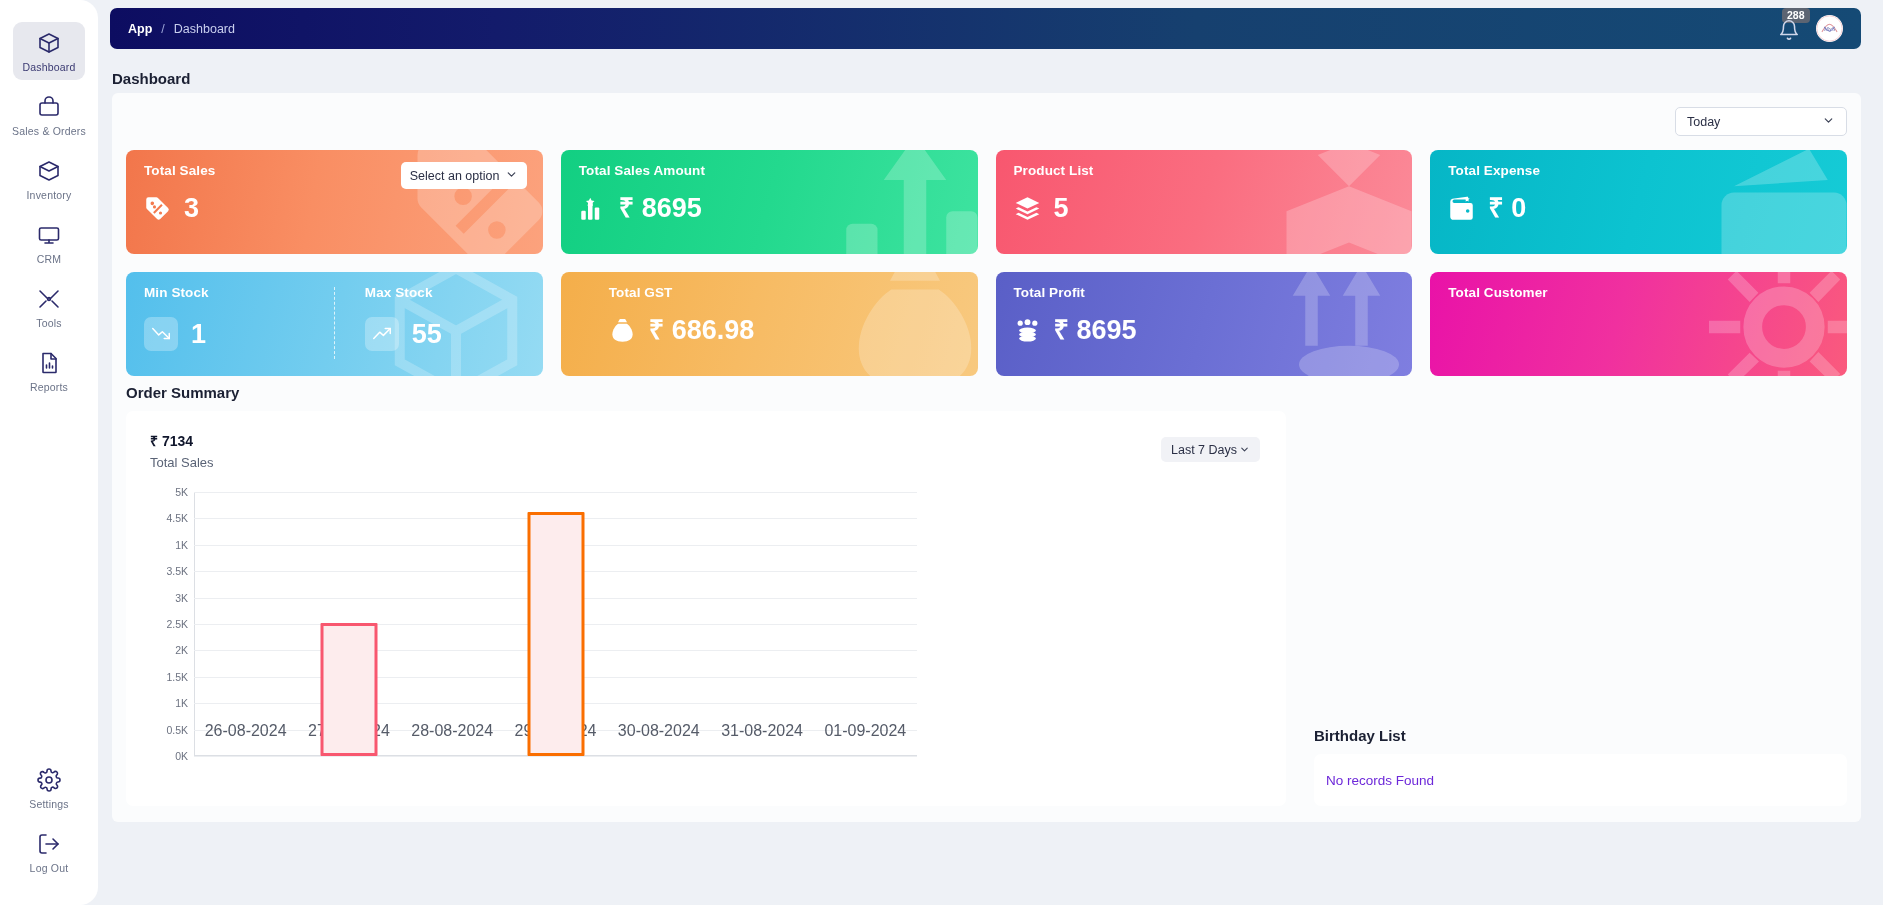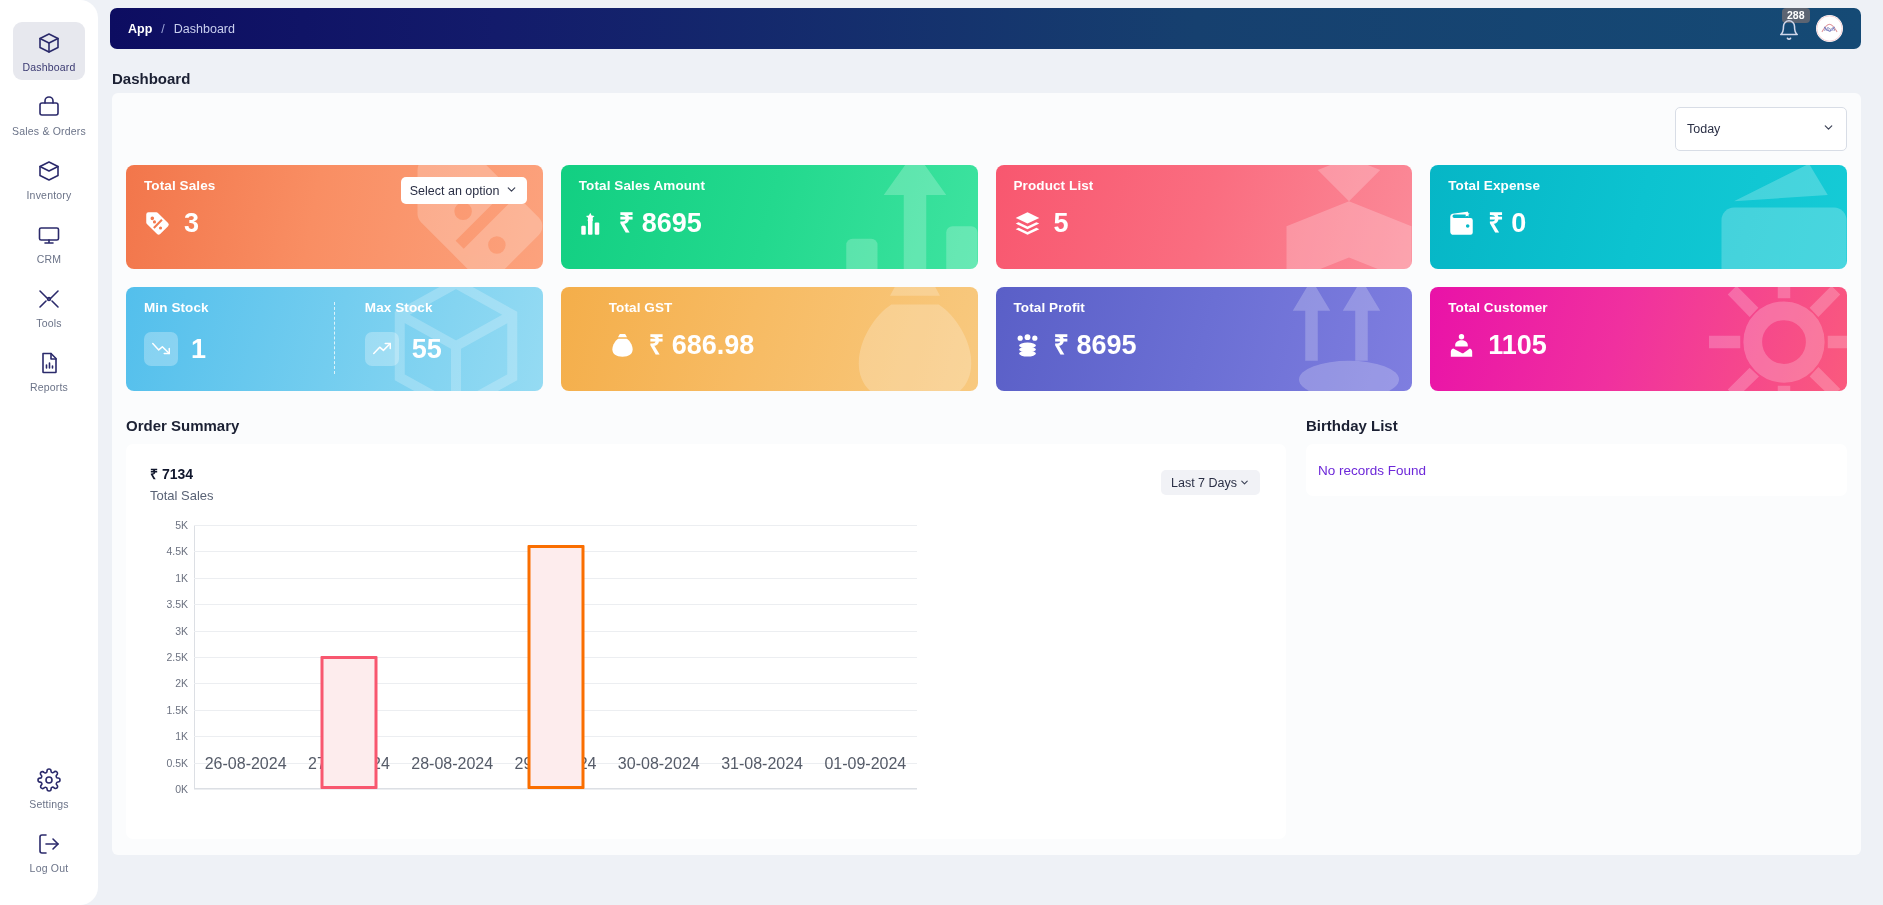--- a/index.html
+++ b/index.html
@@ -68,21 +68,21 @@
   }
 
   .content-card {
     position: absolute; left: 14px; right: 22px; top: 93px;
     background: #fbfcfd; border-radius: 6px;
     padding: 14px 14px 16px 14px;
   }
 
   .filter-row { display: flex; justify-content: flex-end; }
   .select-today {
-    width: 172px; height: 44px; background: #fff;
+    width: 172px; height: 29px; background: #fff;
     border: 1px solid #d8dde6; border-radius: 5px;
     display: flex; align-items: center; padding: 12px 11px;
     font-size: 12.5px; color: #2a2f45; cursor: pointer;
   }
   .select-today .cv { margin-left: auto; }
   .chev { width: 13px; height: 13px; color: #3c4256; }
 
   
   .cards { display: grid; grid-template-columns: repeat(4,1fr); gap: 18px; margin-top: 14px; }
   .card {
@@ -128,21 +128,21 @@
     margin: 2px 0 4px 0; position: relative; z-index: 3;
   }
   .icon-box {
     width: 34px; height: 34px; border-radius: 7px;
     background: rgba(255,255,255,.28);
     display: flex; align-items: center; justify-content: center;
   }
   .icon-box svg { width: 22px; height: 22px; }
 
   
-  .lower { display: flex; gap: 20px; margin-top: 26px; }
+  .lower { display: flex; gap: 28px; margin-top: 8px; align-items: flex-end; }
   .sec-title { font-size: 15px; color: #1b2033; font-weight: 600; margin-bottom: 10px; }
   .order-col { flex: 0 0 1160px; }
   .bday-col { flex: 1 1 auto; }
 
   .panel { background: #fff; border-radius: 7px; }
   .order-panel { padding: 20px 24px 14px 24px; height: 395px; position: relative; }
   .osum-total { font-size: 14px; font-weight: bold; color: #10162c; }
   .osum-sub { font-size: 13px; color: #5a6376; margin-top: 5px; }
   .days-pill {
     position: absolute; right: 26px; top: 26px;
@@ -415,28 +415,20 @@
           </div>
           <span class="watermark"><svg viewBox="0 0 24 24" fill="currentColor">
               <path d="M6 2 3 7h2v8h2V7h2z"></path>
               <path d="M14 2l-3 5h2v8h2V7h2z"></path>
               <ellipse cx="12" cy="18" rx="8" ry="3"></ellipse>
               <ellipse cx="12" cy="21.5" rx="8" ry="3"></ellipse>
             </svg></span>
         </div>
         <div class="card c-cust">
           <div class="title">Total Customer</div>
-          <div class="vrow">
-            <span class="cic"><svg viewBox="0 0 24 24" fill="currentColor">
-                <circle cx="12" cy="4.2" r="2.4"></circle>
-                <path d="M12 7.4c-3 0-5.6 1.7-5.6 4.2v1.2h11.2v-1.2c0-2.5-2.6-4.2-5.6-4.2z"></path>
-                <path d="M4.6 14.6c-1.3.5-2.1 1.6-2.1 3V22h19v-4.4c0-1.4-.8-2.5-2.1-3l-5.2 3.8a2 2 0 0 1-2.4 0z"></path>
-              </svg></span>
-            <span class="val">1105</span>
-          </div>
           <span class="watermark"><svg viewBox="0 0 24 24" fill="currentColor">
               <circle cx="12" cy="12" r="5" fill="none" stroke="currentColor" stroke-width="3"></circle>
               <path d="M11 0h2v5h-2zM11 19h2v5h-2zM0 11h5v2H0zM19 11h5v2h-5zM3 4.4 4.4 3l3.5 3.5L6.5 8zM16.1 17.5 17.5 16l3.5 3.5-1.4 1.4zM19.6 3 21 4.4 17.5 8 16.1 6.5zM3 19.6 4.4 21 8 17.5 6.5 16.1z"></path>
             </svg></span>
         </div>
       </div>
 
     <div class="lower">
       <div class="order-col">
         <div class="sec-title">Order Summary</div>

